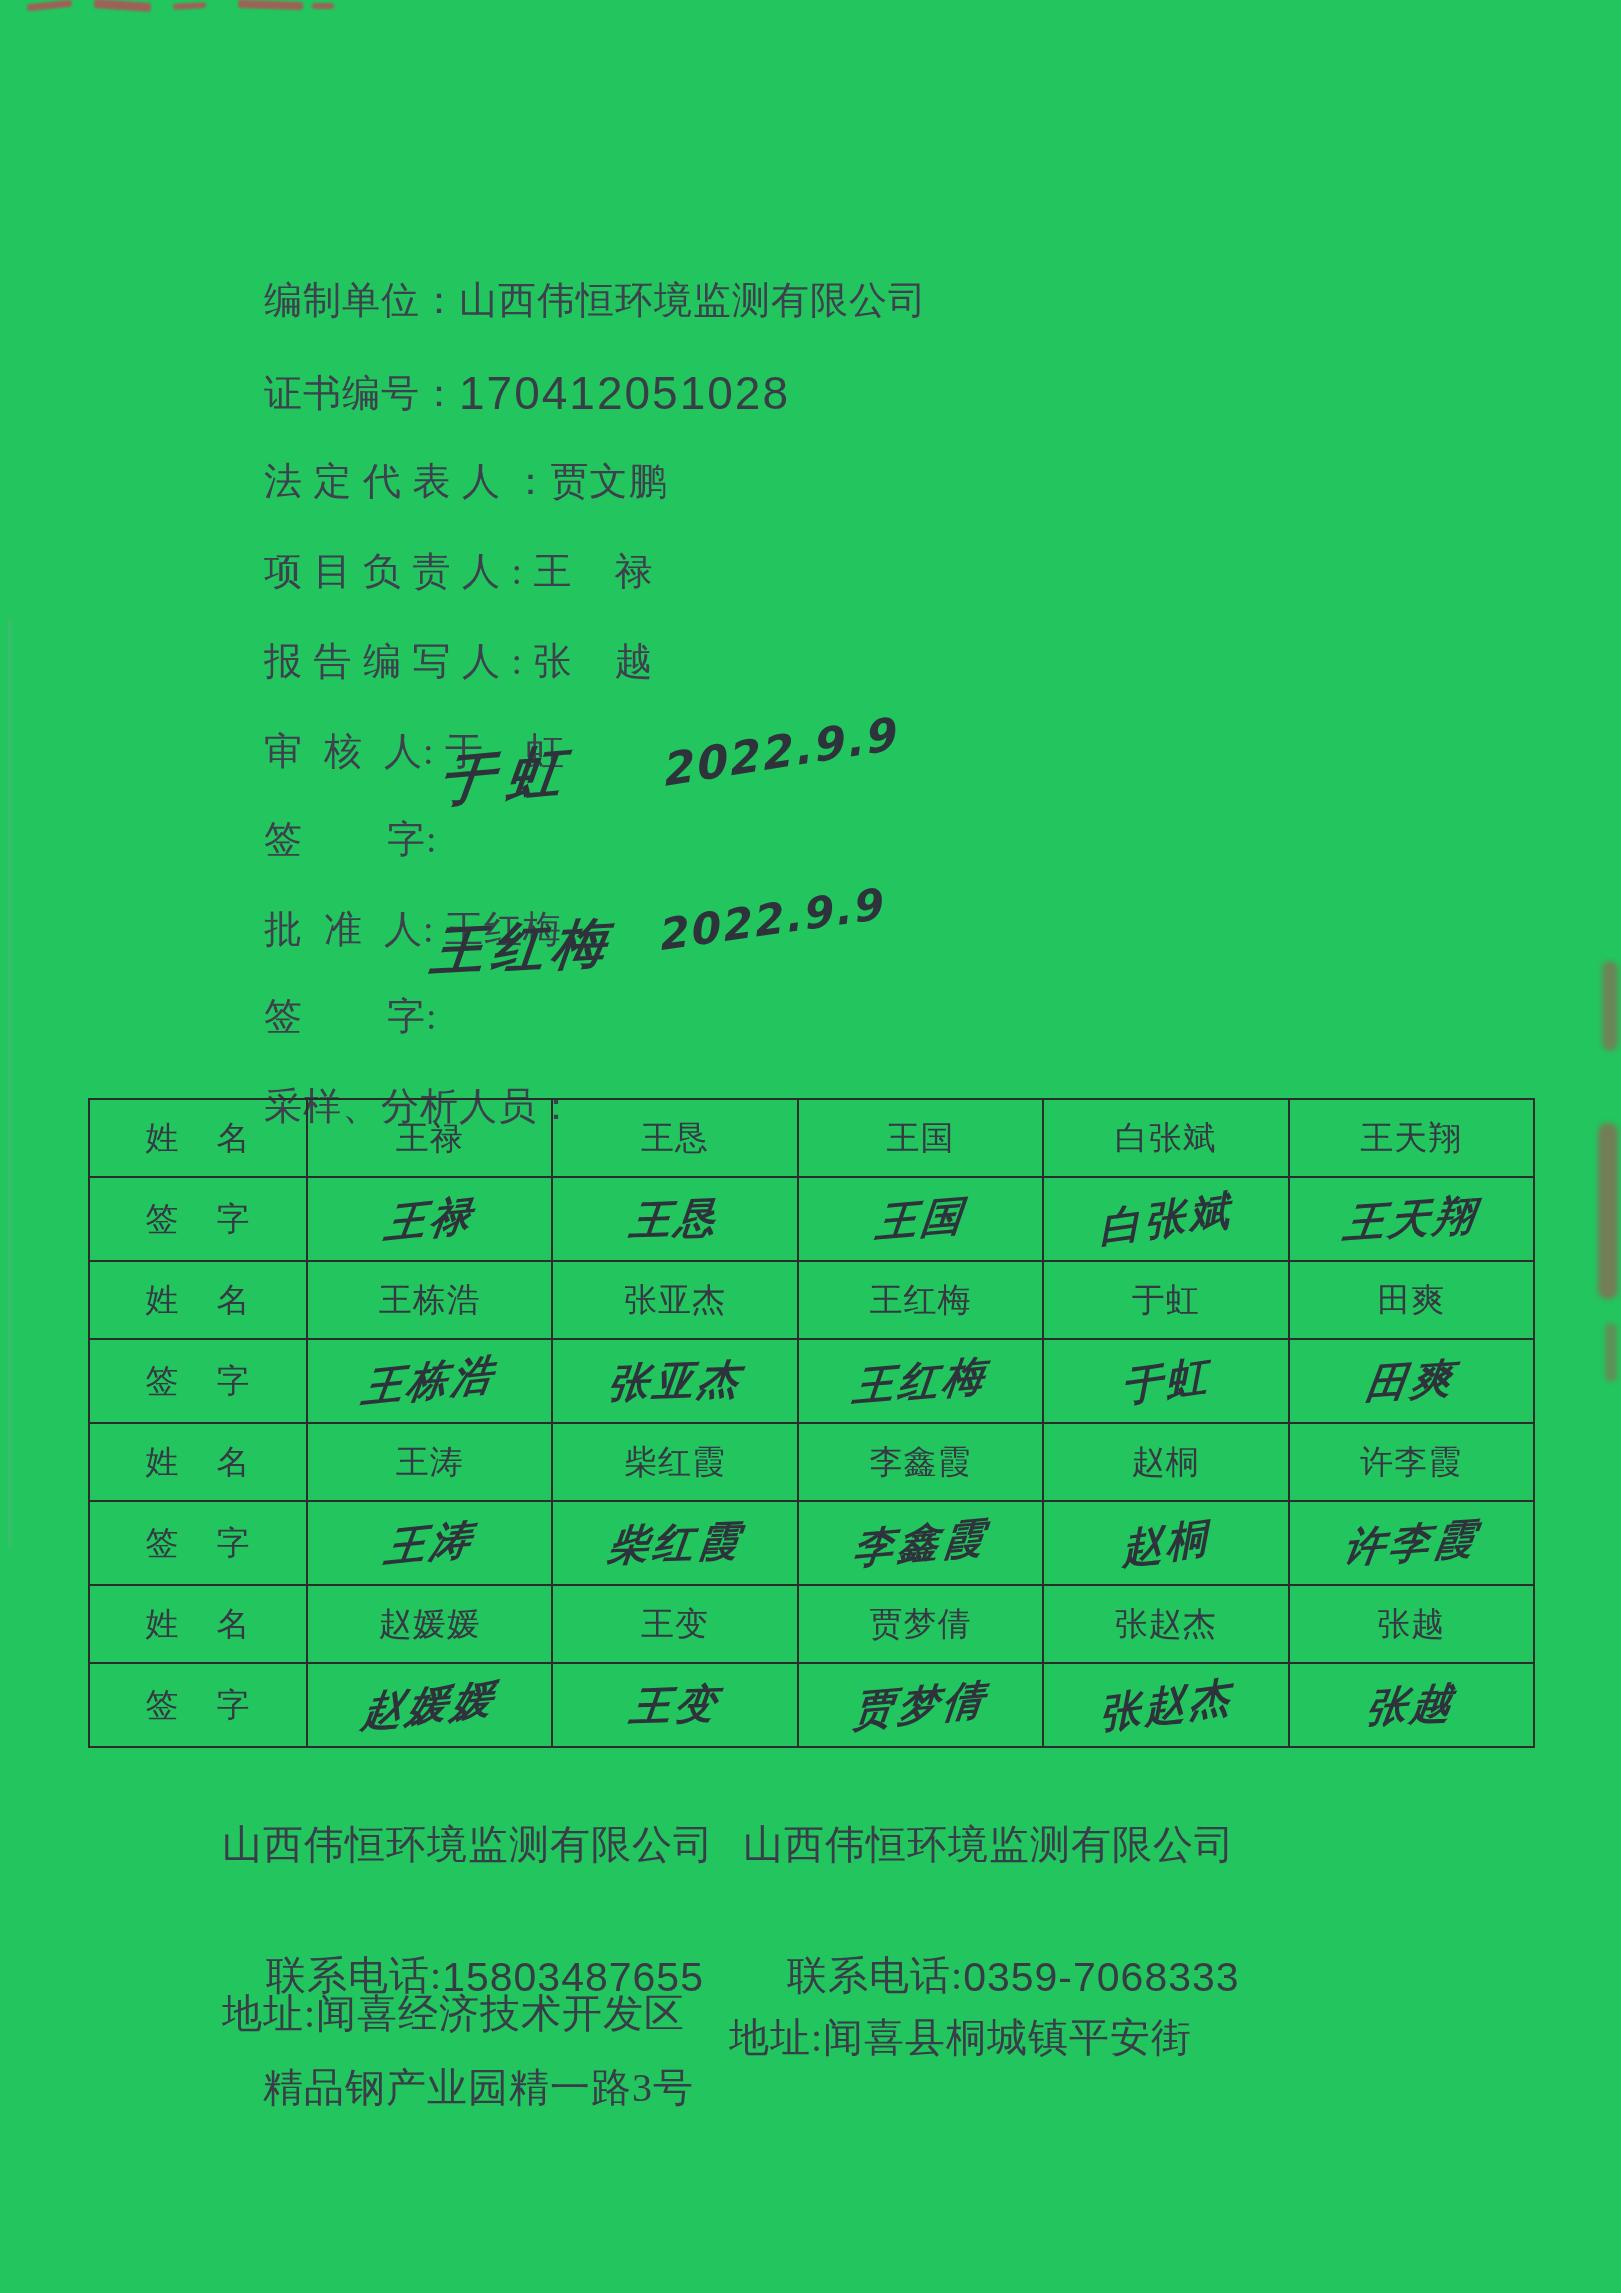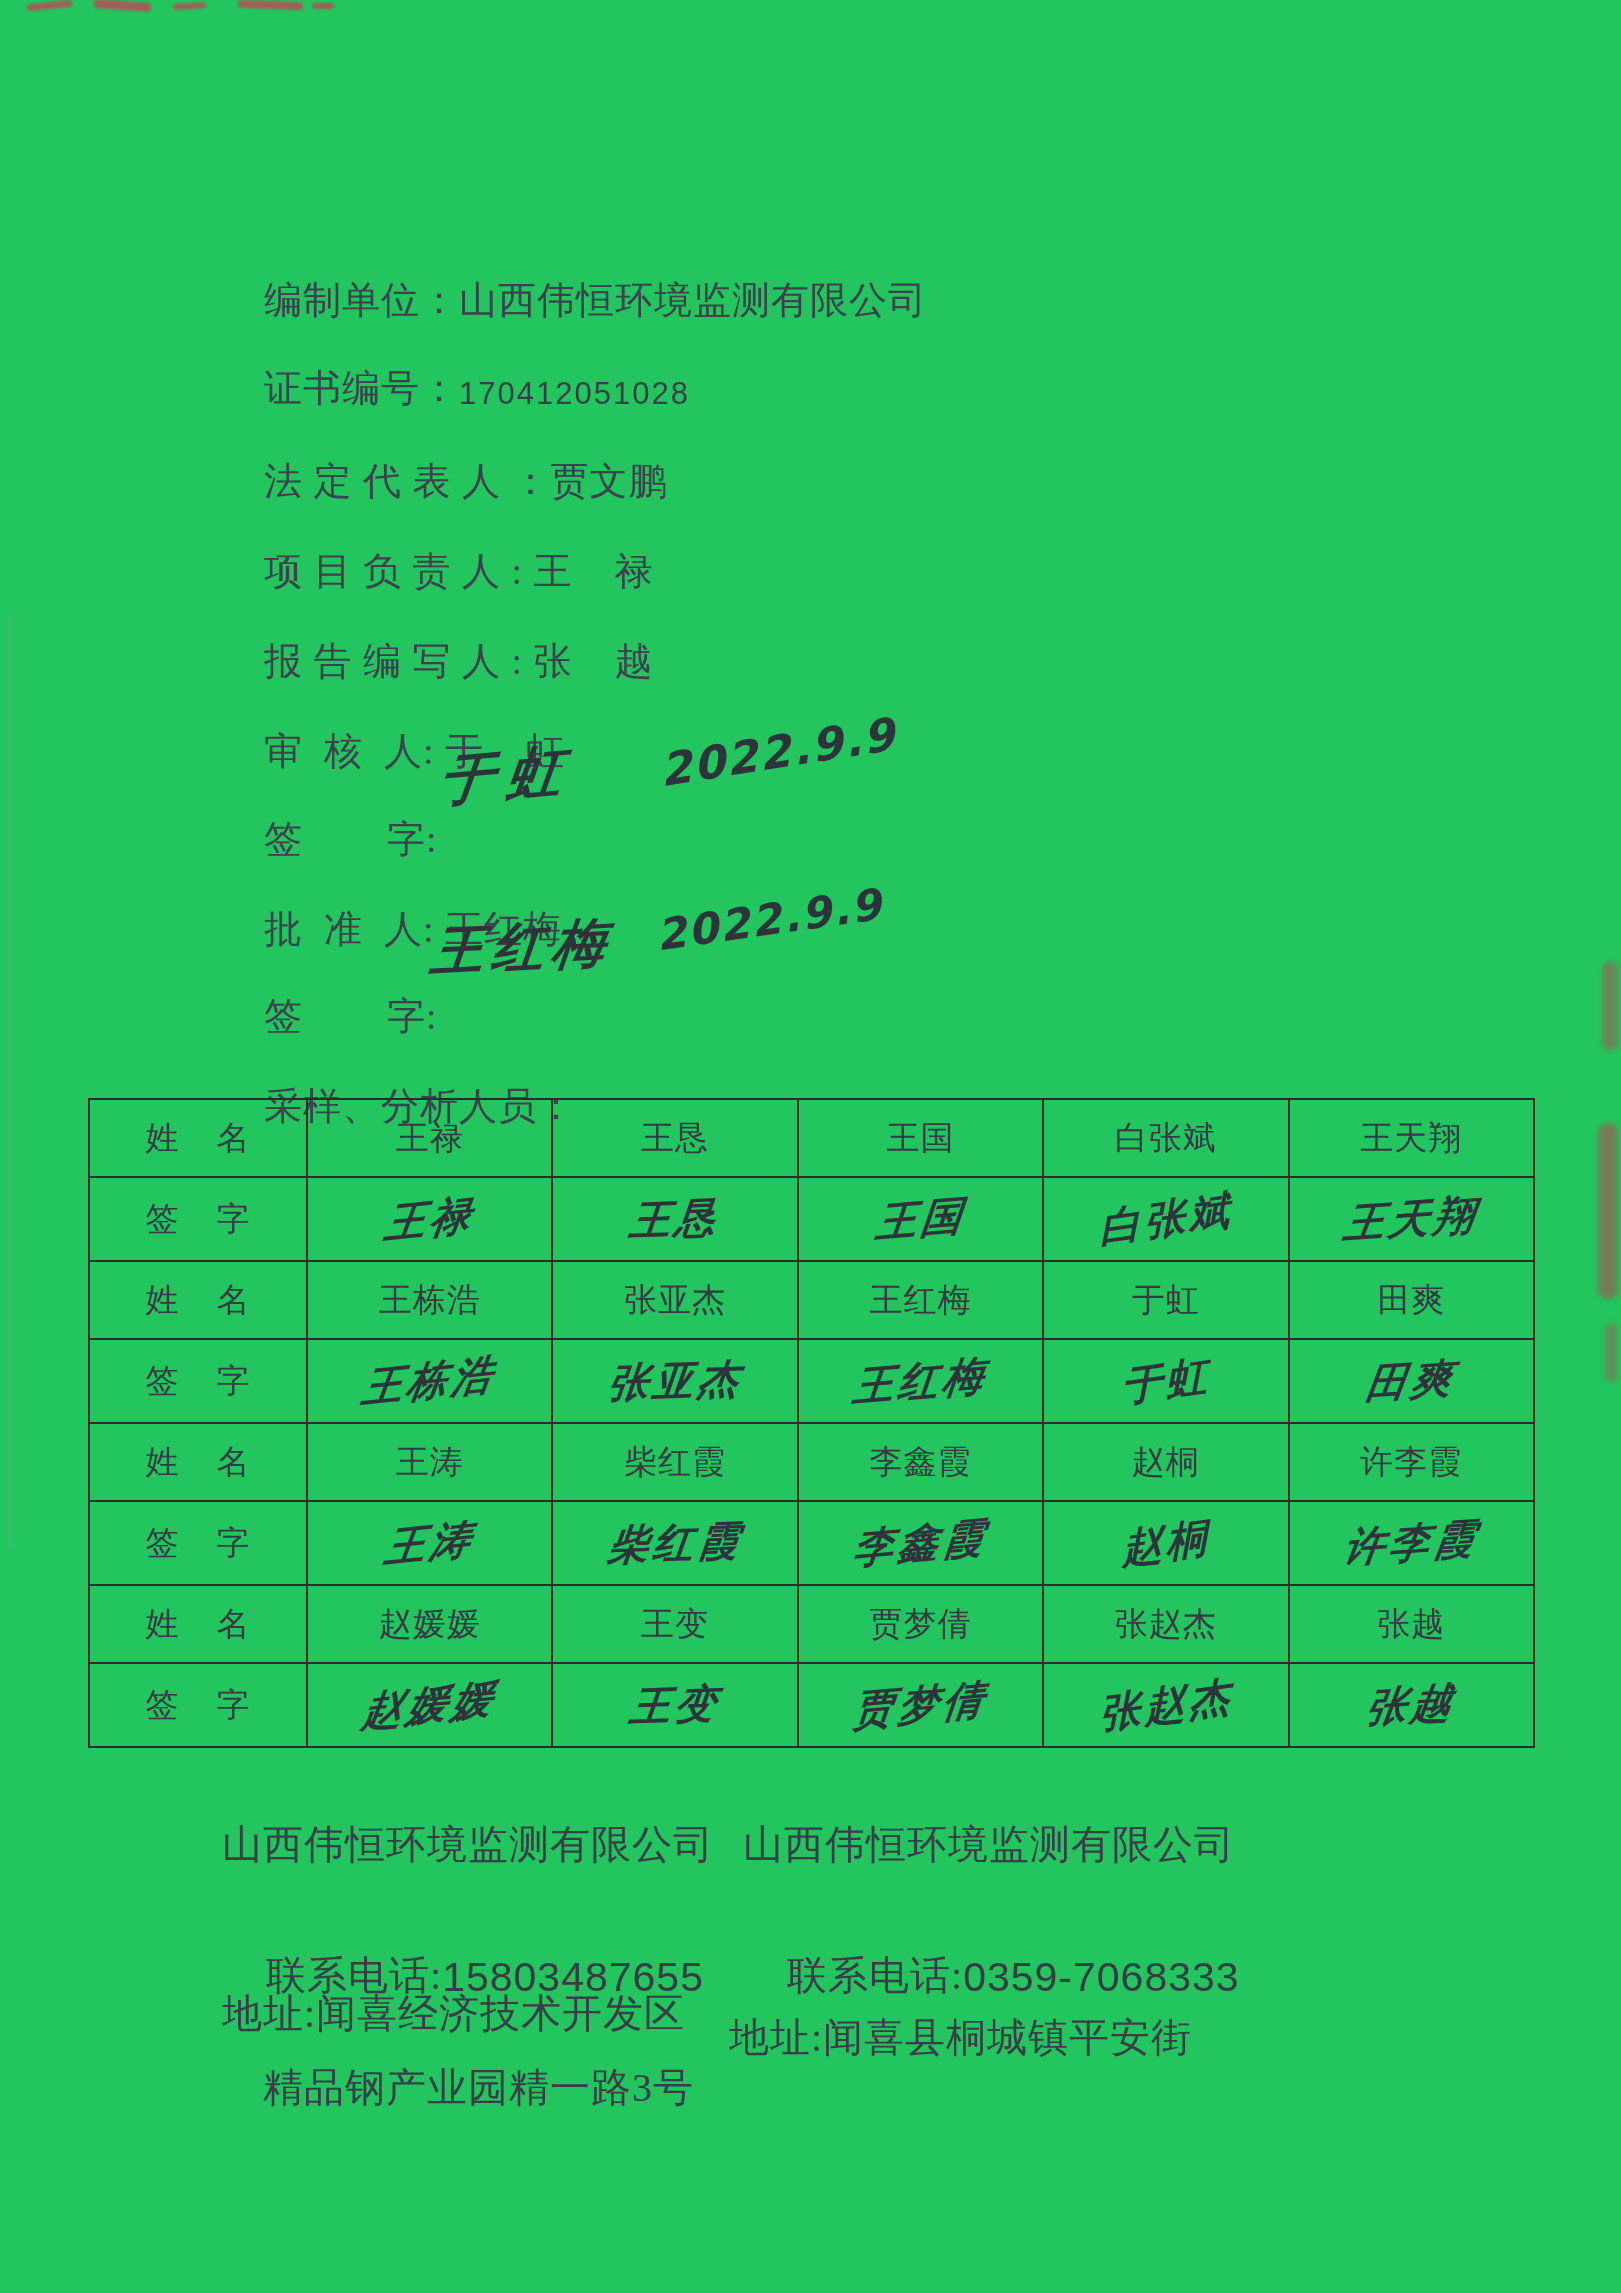--- a/index.html
+++ b/index.html
@@ -31,21 +31,21 @@
   .t4  { top: 506px; }
   .t5  { top: 596px; }
   .t6  { top: 686px; }
   .t7  { top: 774px; }
   .t8  { top: 864px; }
   .t9  { top: 951px; }
   .t10 { top: 1041px; }
 
   .digits {
     font-family: "Liberation Sans", "DejaVu Sans", sans-serif;
-    font-size: 31px;
+    font-size: 46px;
     letter-spacing: 2px;
     color: #393e46;
     vertical-align: -2.9px;
   }
 
   
   .hw {
     font-family: "DejaVu Sans", sans-serif;
     font-style: italic;
     font-weight: 600;

